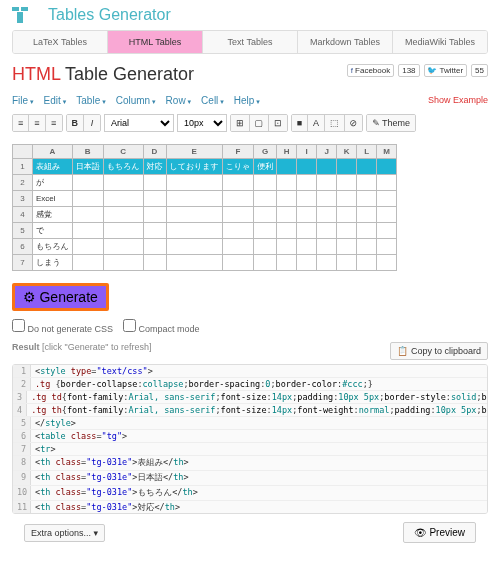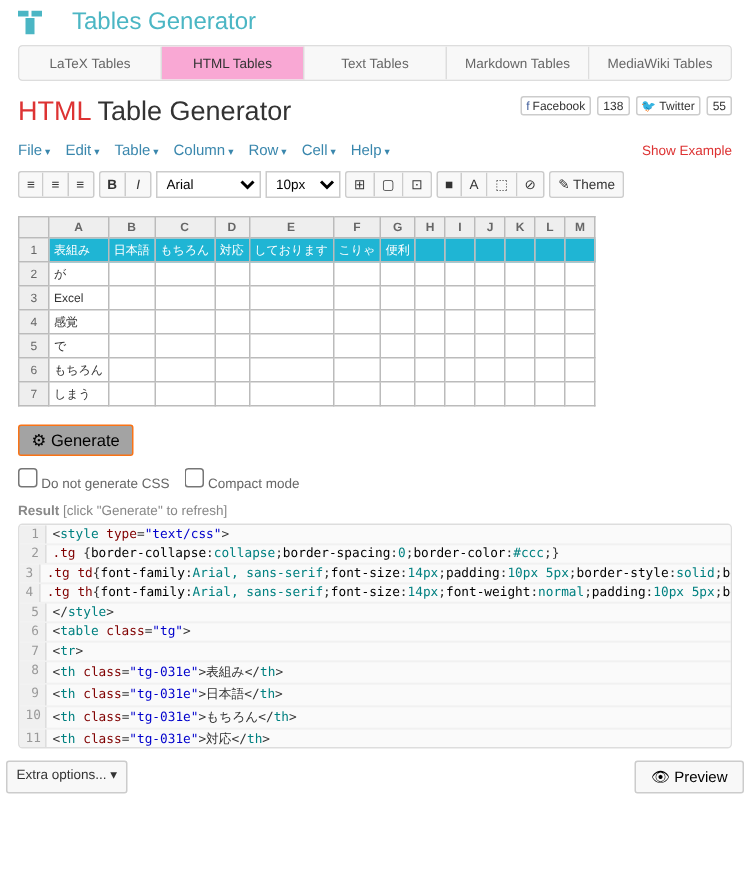--- a/index.html
+++ b/index.html
@@ -27,30 +27,30 @@
 .tb-group{display:flex;border:1px solid #ccc;border-radius:2px;overflow:hidden}
 .tb-btn{padding:3px 5px;border-right:1px solid #ccc;background:#f8f8f8;cursor:pointer;font-size:9px;min-width:16px;text-align:center}
 .tb-btn:last-child{border-right:none}
 .tb-sel{border:1px solid #ccc;font-size:9px;padding:2px;background:#fff}
 .tgrid{margin:8px 12px;border-collapse:collapse;font-size:8px}
 .tgrid th,.tgrid td{border:1px solid #bbb;padding:2px 3px;min-width:20px;height:16px;text-align:left}
 .tgrid .rh{background:#eee;width:12px;text-align:center;color:#666}
 .tgrid .ch{background:#eee;text-align:center;color:#666;height:12px}
 .tgrid .hdr{background:#1fb5d4;color:#fff}
 .gen-row{padding:4px 12px}
-.gen-btn{border:1px solid #f97316;padding:3px 8px;border-radius:2px;background:#a3a3a3;font-size:11px;cursor:pointer}
+.gen-btn{border:3px solid #f97316;padding:3px 8px;border-radius:2px;background:#8b5cf6;font-size:14px;cursor:pointer}
 .opts{padding:4px 12px;font-size:9px;color:#666;display:flex;gap:10px}
 .result-row{display:flex;justify-content:space-between;padding:4px 12px;font-size:9px;color:#888}
 .copy-btn{border:1px solid #ccc;padding:3px 6px;border-radius:2px;background:#f8f8f8;font-size:9px;cursor:pointer;color:#333}
 .code{margin:0 12px;border:1px solid #ddd;border-radius:3px;font-family:monospace;font-size:8.5px;background:#fafafa;max-height:150px;overflow:auto}
 .code-line{display:flex;border-bottom:1px solid #eee}
 .ln{width:18px;text-align:right;padding:1px 4px;color:#999;background:#f0f0f0;border-right:1px solid #ddd}
 .lc{padding:1px 4px;white-space:nowrap}
 .c-tag{color:#008080}.c-attr{color:#800000}.c-val{color:#0000cc}.c-sel{color:#800000}.c-prop{color:#000}.c-pval{color:#008080}
-.footer{display:flex;justify-content:space-between;padding:8px 4px;}
+.footer{display:flex;justify-content:space-between;padding:8px 24px;align-items:center}
 .extra{border:1px solid #ccc;padding:3px 6px;font-size:9px;background:#f8f8f8;border-radius:2px;cursor:pointer}
 .preview{border:1px solid #ccc;padding:4px 10px;font-size:10px;background:#f8f8f8;border-radius:2px;cursor:pointer}
 </style>
 </head>
 <body>
 
 <div class="header">
   <div class="logo">
     <svg class="logo-icon" viewBox="0 0 16 16">
         <rect x="0" y="0" width="7" height="4" fill="#4bb6c4"></rect>
@@ -273,20 +273,21 @@
     </tbody>
   </table>
 
 <div class="gen-row"><button class="gen-btn">⚙ <span>Generate</span></button></div>
 <div class="opts">
   <label><input type="checkbox" style=""> <span>Do not generate CSS</span></label>
   <label><input type="checkbox" style=""> <span>Compact mode</span></label>
 </div>
 <div class="result-row">
   <span><b>Result</b> <span>[click "Generate" to refresh]</span></span>
+  <button class="copy-btn">📋 <span>Copy to clipboard</span></button>
 </div>
 
 <div class="code" id="code">
     <div class="code-line">
       <span class="ln">1</span>
       <span class="lc">&lt;<span class="c-tag">style</span> <span class="c-attr">type</span>=<span class="c-val">"text/css"</span>&gt;</span>
     </div>
     <div class="code-line">
       <span class="ln">2</span>
       <span class="lc"><span class="c-sel">.tg</span>  {<span class="c-prop">border-collapse</span>:<span class="c-pval">collapse</span>;<span class="c-prop">border-spacing</span>:<span class="c-pval">0</span>;<span class="c-prop">border-color</span>:<span class="c-pval">#ccc</span>;}</span>

